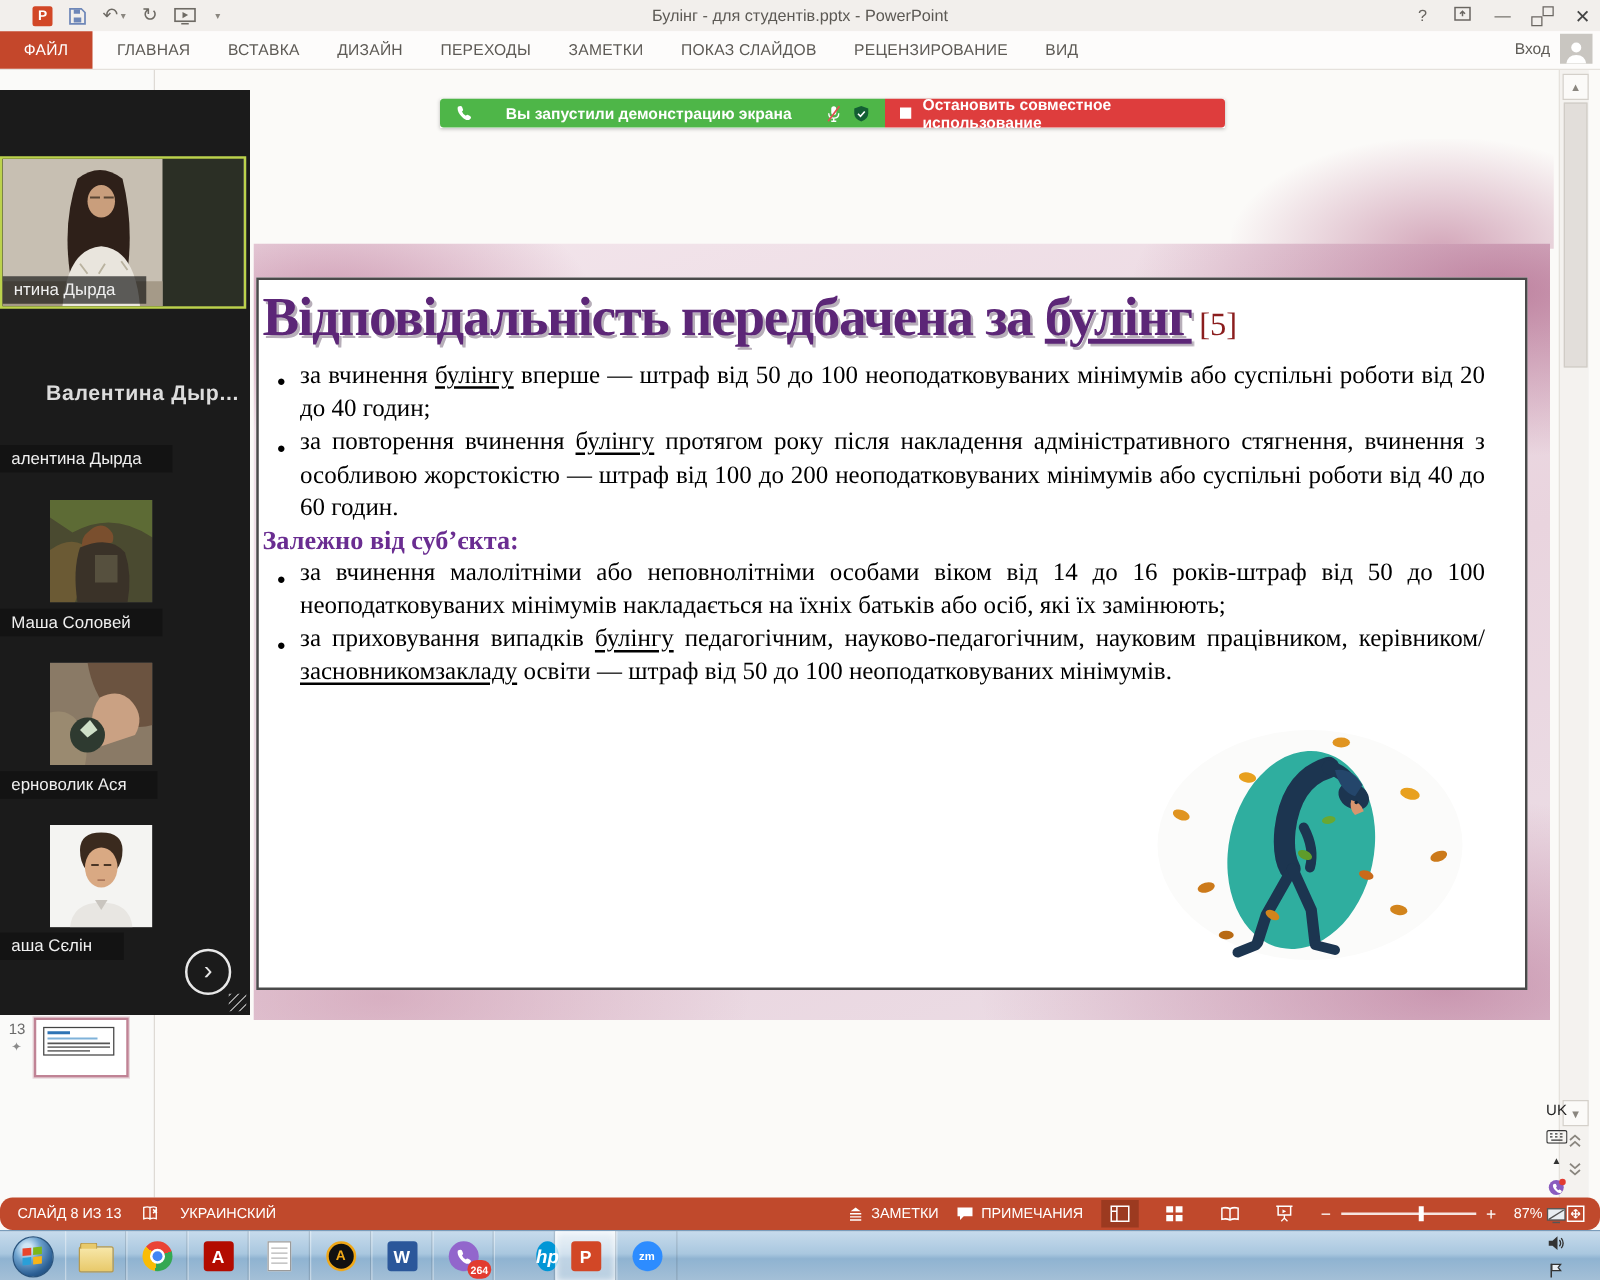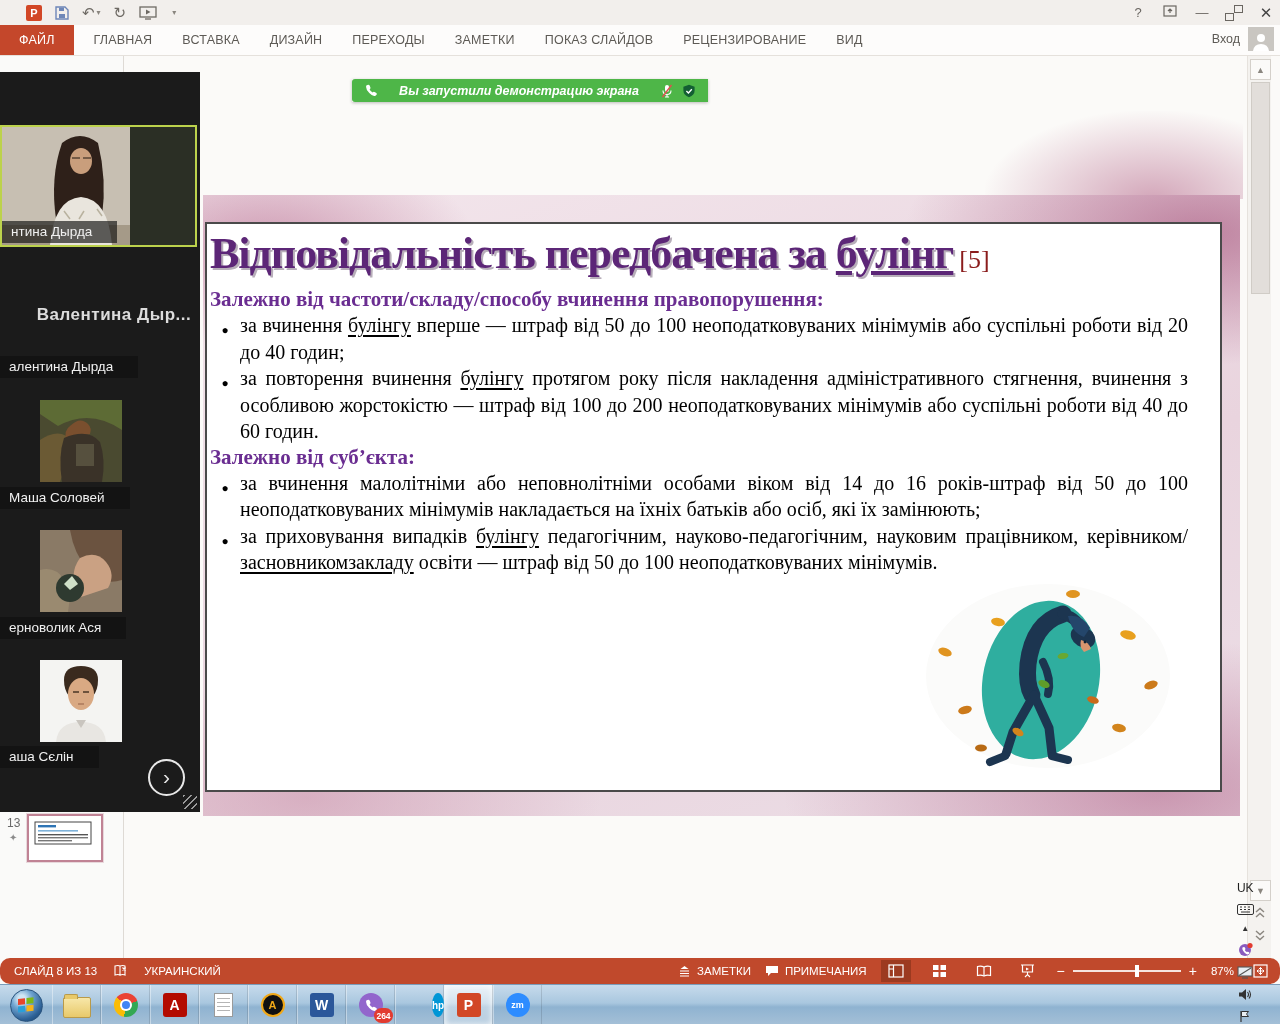--- a/index.html
+++ b/index.html
@@ -67,21 +67,21 @@
   
   .vscroll{position:absolute;left:1247px;top:0;width:23px;height:902px;background:#f4f2ef;border-left:1px solid #e6e2dd;}
   .sc-btn{position:absolute;left:2px;width:19px;height:19px;background:#fbfaf8;border:1px solid #d4d0ca;
     color:#8a867f;font-size:9px;display:flex;align-items:center;justify-content:center;}
   .sc-thumb{position:absolute;left:3px;top:26px;width:17px;height:210px;background:#e2deda;border:1px solid #d0ccc6;}
 
   
   .share{position:absolute;left:352px;top:23px;height:23px;display:flex;z-index:40;font-weight:bold;
     box-shadow:0 1px 3px rgba(0,0,0,.25);}
   .share-green{width:356px;background:#4eb648;color:#fff;border-radius:3px 0 0 3px;display:flex;
-    align-items:center;justify-content:space-between;padding:4px 12px;box-sizing:border-box;font-style:italic;}
+    align-items:center;justify-content:space-between;padding:4px 12px;box-sizing:border-box;}
   .share-green .txt{font-size:12.5px;}
   .share-red{width:272px;background:#de3d3d;color:#fff;display:flex;align-items:center;gap:9px;
     padding:0 12px;box-sizing:border-box;border-radius:0 3px 3px 0;font-size:12.5px;}
   .stop-sq{width:9px;height:9px;background:#fff;flex:none;}
   .g-icons{display:flex;gap:9px;align-items:center;}
 
   
   .zpanel{position:absolute;left:0;top:16px;width:200px;height:740px;background:#1b1b1b;z-index:50;}
   .vtile{position:absolute;left:0;top:53px;width:193px;height:118px;border:2px solid #bcd24c;overflow:hidden;background:#222;}
   .vtile svg{display:block;}
@@ -172,20 +172,21 @@
         <svg width="18" height="14" viewBox="0 0 18 14">
           <rect x="1" y="1" width="16" height="10" fill="none" stroke="#6e6a64" stroke-width="1.3"></rect>
           <path d="M7 3.5v5l4.5-2.5z" fill="#6e6a64"></path>
           <path d="M6 13h6" stroke="#6e6a64" stroke-width="1.3"></path>
         </svg>
       </span>
       <span class="qat-btn">
         <span class="mini-caret">▾</span>
       </span>
     </div>
+    <div class="win-title">Булінг - для студентів.pptx - PowerPoint</div>
     <div class="win-controls">
       <span class="wc">?</span>
       <span class="wc">
         <svg width="14" height="12" viewBox="0 0 14 12">
           <rect x="1" y="1" width="12" height="10" fill="none" stroke="#6a6661" stroke-width="1.2"></rect>
           <path d="M7 8V4M5 6l2-2 2 2" stroke="#6a6661" stroke-width="1.2" fill="none"></path>
         </svg>
       </span>
       <span class="wc">—</span>
       <span class="wc">
@@ -232,21 +233,20 @@
         </svg>
       </div>
     </div>
 
     <div class="pink-blob"></div>
     <div class="slide">
       <div class="content-box">
         <div class="s-title">
           <span><span>Відповідальність передбачена за </span><span class="misspell">булінг</span><span></span></span><span class="s-ref">[5]</span>
         </div>
-        <div class="s-h">Залежно від частоти/складу/способу вчинення правопорушення:</div>
         <div class="bullet">
           <span class="dot">●</span>
           <span class="txt"><span>за вчинення </span><span class="misspell">булінгу</span><span> вперше — штраф від 50 до 100 неоподатковуваних мінімумів або суспільні роботи від 20 до 40 годин;</span></span>
         </div>
         <div class="bullet">
           <span class="dot">●</span>
           <span class="txt"><span>за повторення вчинення </span><span class="misspell">булінгу</span><span> протягом року після накладення адміністративного стягнення, вчинення з особливою жорстокістю — штраф від 100 до 200 неоподатковуваних мінімумів або суспільні роботи від 40 до 60 годин.</span></span>
         </div>
         <div class="s-h">Залежно від суб’єкта:</div>
         <div class="bullet">
@@ -321,20 +321,24 @@
             <rect x="4" y="1" width="4" height="7" rx="2" fill="#fff"></rect>
             <path d="M2 6.5q0 4 4 4t4-4M6 10.5V13M4 13h4" stroke="#fff" stroke-width="1.1" fill="none"></path>
             <path d="M1.5 13L10.5 1" stroke="#e05050" stroke-width="1.4"></path>
           </svg>
           <svg width="14" height="14" viewBox="0 0 14 14">
             <path d="M7 .8l5.6 1.9v3.8q0 4.6-5.6 6.7Q1.4 11.1 1.4 6.5V2.7z" fill="#135e33"></path>
             <path d="M4.4 7l2 2 3.4-3.8" stroke="#fff" stroke-width="1.3" fill="none"></path>
           </svg>
         </span>
       </div>
+      <div class="share-red">
+        <span class="stop-sq"></span>
+        <span>Остановить совместное использование</span>
+      </div>
     </div>
 
     <div class="zpanel">
 
       <div class="vtile">
         <svg width="193" height="118" viewBox="0 0 193 118">
           <rect width="193" height="118" fill="#c7bfb2"></rect>
           <rect x="128" width="65" height="118" fill="#2b2f25"></rect>
           <rect x="0" y="98" width="128" height="20" fill="#a59a88"></rect>
           <path d="M60 16q18-14 36 0q9 36 4 74l-46 2q-6-42 6-76z" fill="#2e2019"></path>
@@ -498,21 +502,21 @@
     </div>
     <div class="tb-btn">
       <span class="ic-circle" style="background:#9266cc;">
         <svg width="13" height="13" viewBox="0 0 14 14">
           <path d="M2.5 1.5q3-1.5 3.8.6l.6 1.7q.4 1.2-.9 1.8q.9 2.6 3.4 3.6q.8-1.2 1.9-.6l1.6.9q1.9 1.1-.2 2.9q-2.6 2-7-2.6T2.5 1.5z" fill="#fff"></path>
         </svg>
       </span>
       <span class="badge">264</span>
     </div>
     <div class="tb-btn">
-      <span class="ic-circle" style="background:#0096d6;font-size:10px;margin-left:37px;">hp</span>
+      <span class="ic-circle" style="background:#0096d6;font-size:15px;font-style:italic;margin-left:37px;">hp</span>
     </div>
     <div class="tb-btn active">
       <span class="ic-sq" style="background:#d24726;">P</span>
     </div>
     <div class="tb-btn">
       <span class="ic-circle" style="background:#2d8cff;font-size:9px;">zm</span>
     </div>
 
     <div class="tray">
       <span class="tray-item tray-lang">UK</span>

